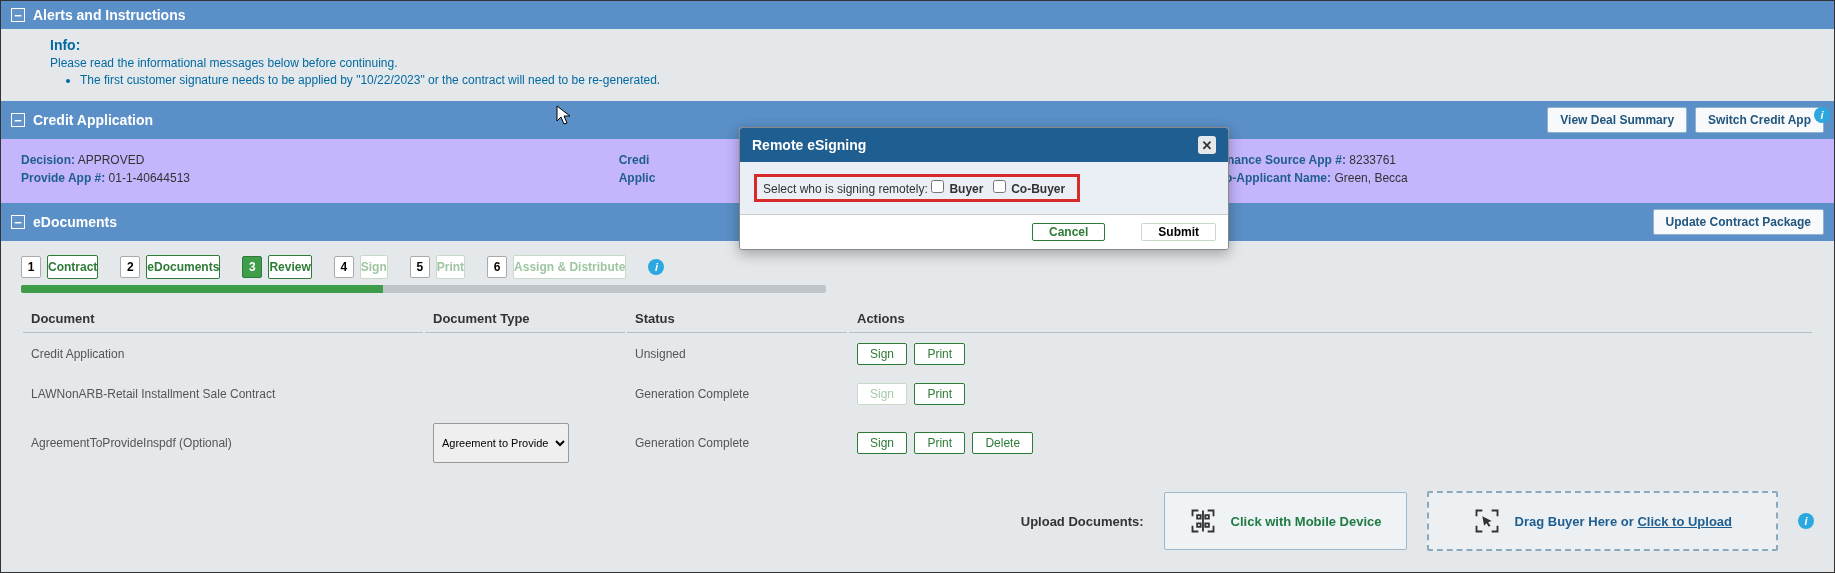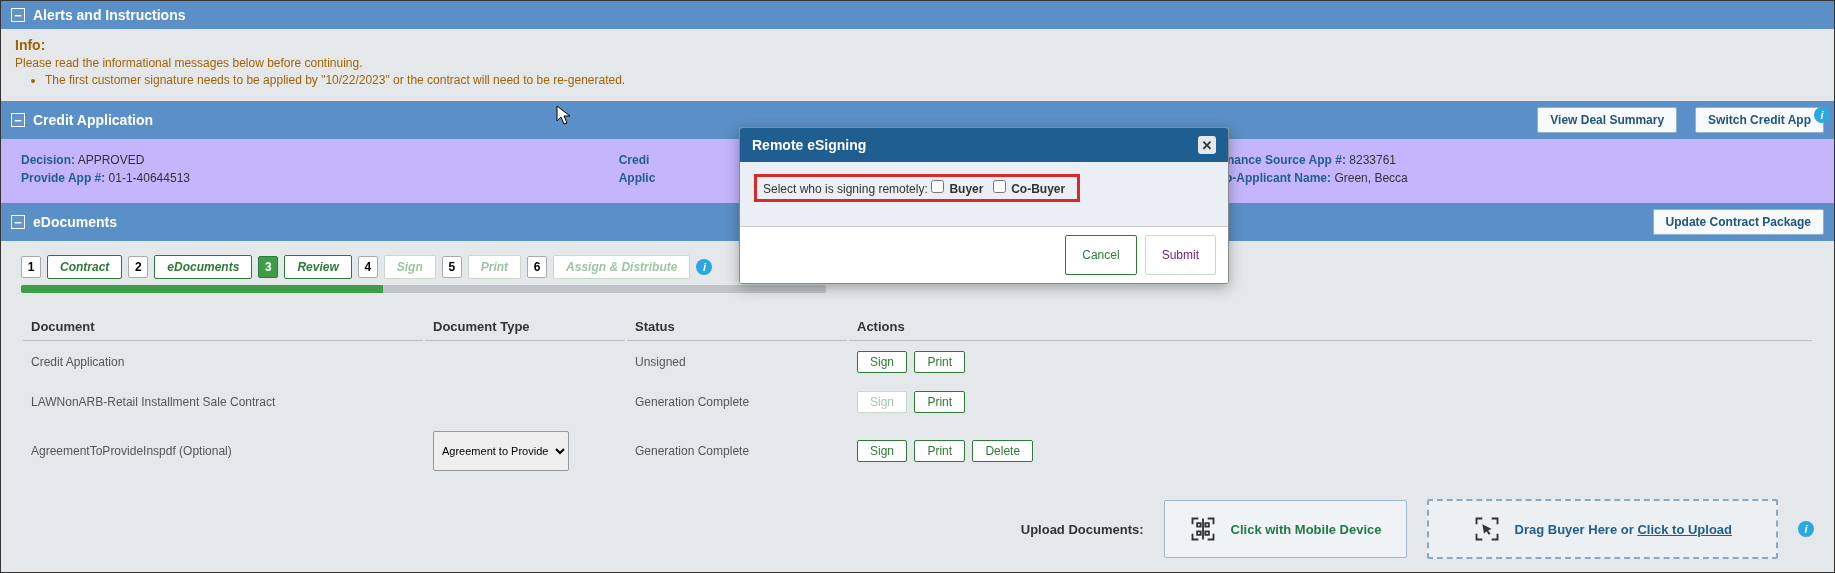--- a/index.html
+++ b/index.html
@@ -46,21 +46,20 @@
   }
   .header-btn {
     background: #f7f9fb;
     color: #21567f;
     border: 1px solid #90b4cf;
     padding: 5px 12px;
     font-size: 12px;
     border-radius: 2px;
     cursor: pointer;
     font-weight: bold;
-    margin-left: 10px;
   }
   .info-circle {
     width: 16px;
     height: 16px;
     border-radius: 50%;
     background: #2ba8e0;
     color: #fff;
     font-style: italic;
     font-weight: bold;
     font-size: 11px;
@@ -71,22 +70,23 @@
   .section-header .info-circle {
     position: absolute;
     right: 4px;
     top: 6px;
   }
 
   
   .alerts-body {
     background: #e4e8ea;
     padding: 8px 14px 14px 14px;
-    color: #a16207;
-    font-size: 12px;
+    color: #0369a1;
+    font-size: 12px;
+    margin-left: 35px;
   }
   .alerts-body .info-title {
     font-weight: bold;
     font-size: 14px;
     margin-bottom: 3px;
   }
   .alerts-body ul { margin: 3px 0 0 30px; }
 
   
   .credit-body {
@@ -124,26 +124,26 @@
   }
   .step-num.active {
     background: #3f9c49;
     color: #fff;
     border-color: #2e7a37;
   }
   .step-btn {
     border: 1px solid #2e7a37;
     color: #2e7a37;
     background: #fff;
-    padding: 4px 12px;
-    font-size: 12px;
-    border-radius: 2px;
-    cursor: pointer;
-    font-weight: bold;
-    font-style: italic;
+    padding: 4px 0;
+    font-size: 12px;
+    border-radius: 2px;
+    cursor: pointer;
+    font-weight: bold;
+    margin-right: 16px;
   }
   .step-btn.disabled {
     color: #9ec5a1;
     border-color: #c6dac7;
     cursor: default;
   }
   .progress-bar {
     height: 8px;
     background: #bfc5c8;
     border-radius: 2px;
@@ -152,21 +152,21 @@
     width: 805px;
   }
   .progress-fill {
     height: 100%;
     background: #3f9c49;
     border-radius: 2px 0 0 2px;
   }
 
   .doc-table {
     width: 100%;
-    margin-top: 18px;
+    margin-top: 10px;
     font-size: 12px;
   }
   .doc-table th {
     text-align: left;
     padding: 6px 8px;
     color: #333;
     font-weight: bold;
     font-size: 13px;
     border-bottom: 1px solid #b8bfc3;
   }
@@ -271,21 +271,21 @@
     border-radius: 3px;
     display: inline-flex;
     align-items: center;
     justify-content: center;
     font-size: 13px;
     font-weight: bold;
     cursor: pointer;
   }
   .modal-body {
     background: #e9eff5;
-    padding: 12px 14px 24px 14px;
+    padding: 12px 14px 12px 14px;
     font-size: 12px;
     color: #333;
     text-decoration: underline;
   }
   .highlight-box {
     border: 3px solid #d72b2b;
     display: inline-block;
     padding: 3px 6px;
   }
   .modal-body label { font-weight: bold; margin: 0 6px 0 2px; }
@@ -294,30 +294,31 @@
     border-top: 1px solid #ccc;
     padding: 8px 12px;
     display: flex;
     justify-content: flex-end;
     gap: 8px;
   }
   .modal-btn {
     border: 1px solid #2e7a37;
     color: #2e7a37;
     background: #fff;
-    padding: 12px 16px;
-    font-size: 12px;
-    border-radius: 2px;
-    cursor: pointer;
-    font-weight: normal;
+    padding: 1px 16px;
+    font-size: 12px;
+    border-radius: 2px;
+    cursor: pointer;
+    font-weight: bold;
   }
   .modal-btn.disabled {
-    color: #701a75;
+    color: #000000;
     border-color: #c6dac7;
     cursor: default;
+    margin-left: 28px;
   }
 
   .cursor-arrow {
     position: absolute;
     top: 104px;
     left: 555px;
     pointer-events: none;
   }
 </style>
 </head>

